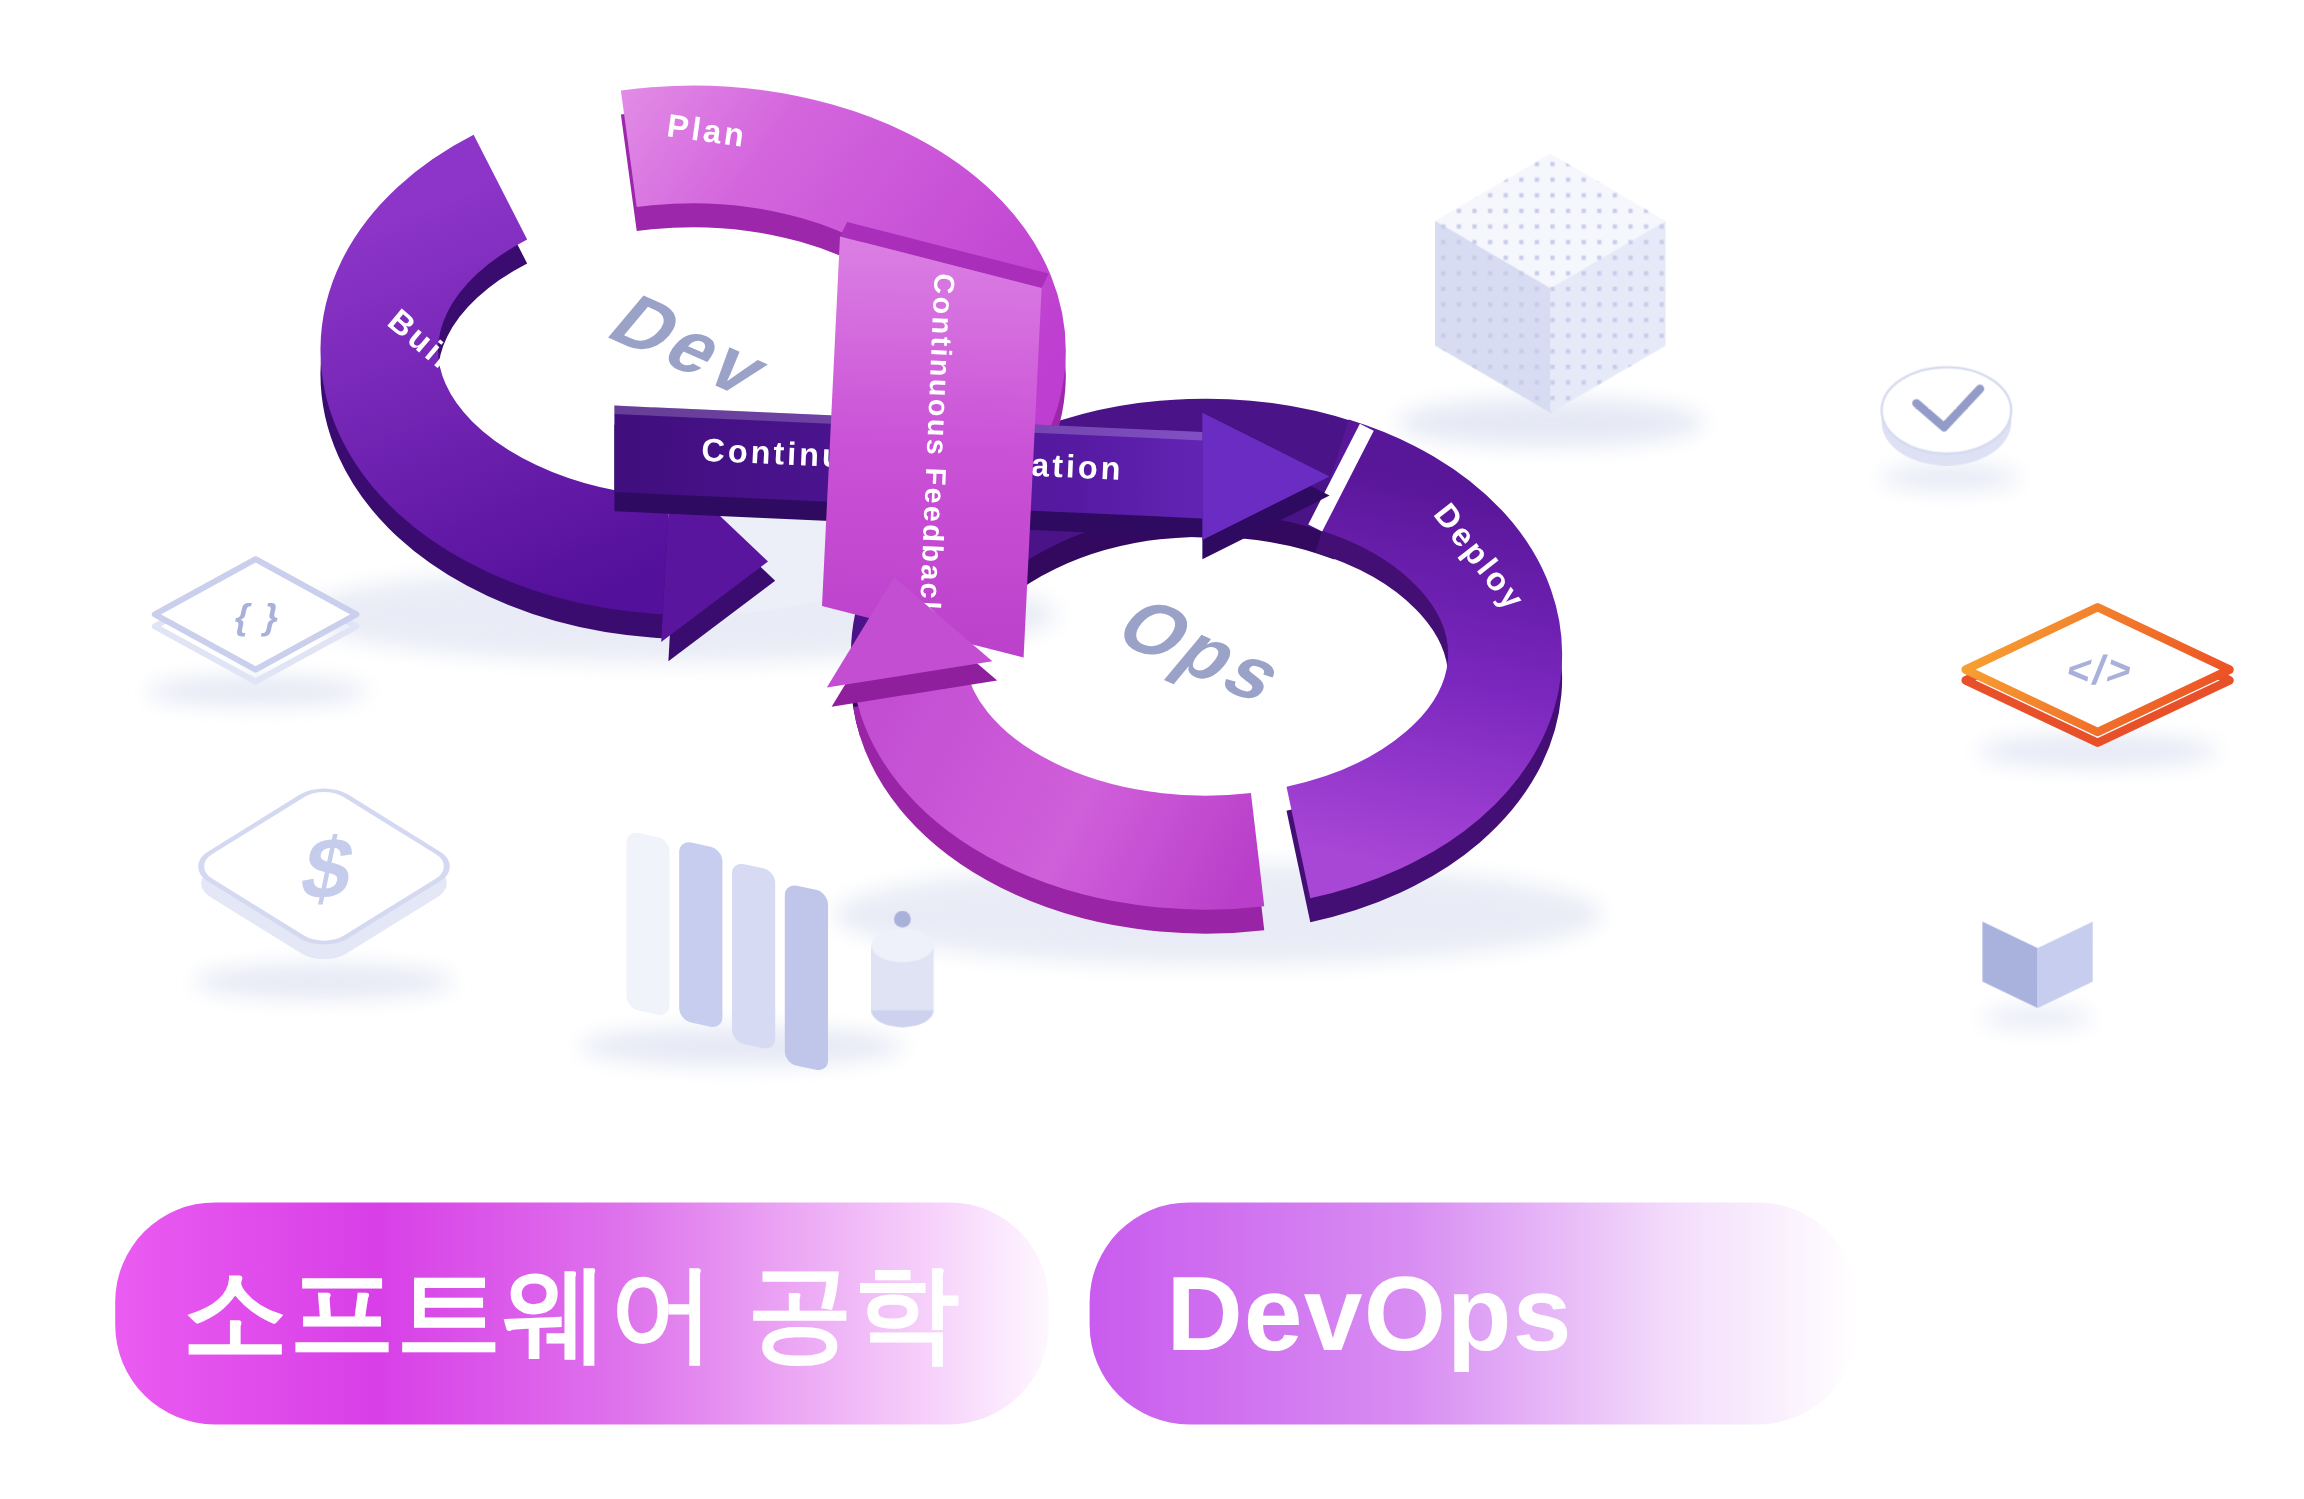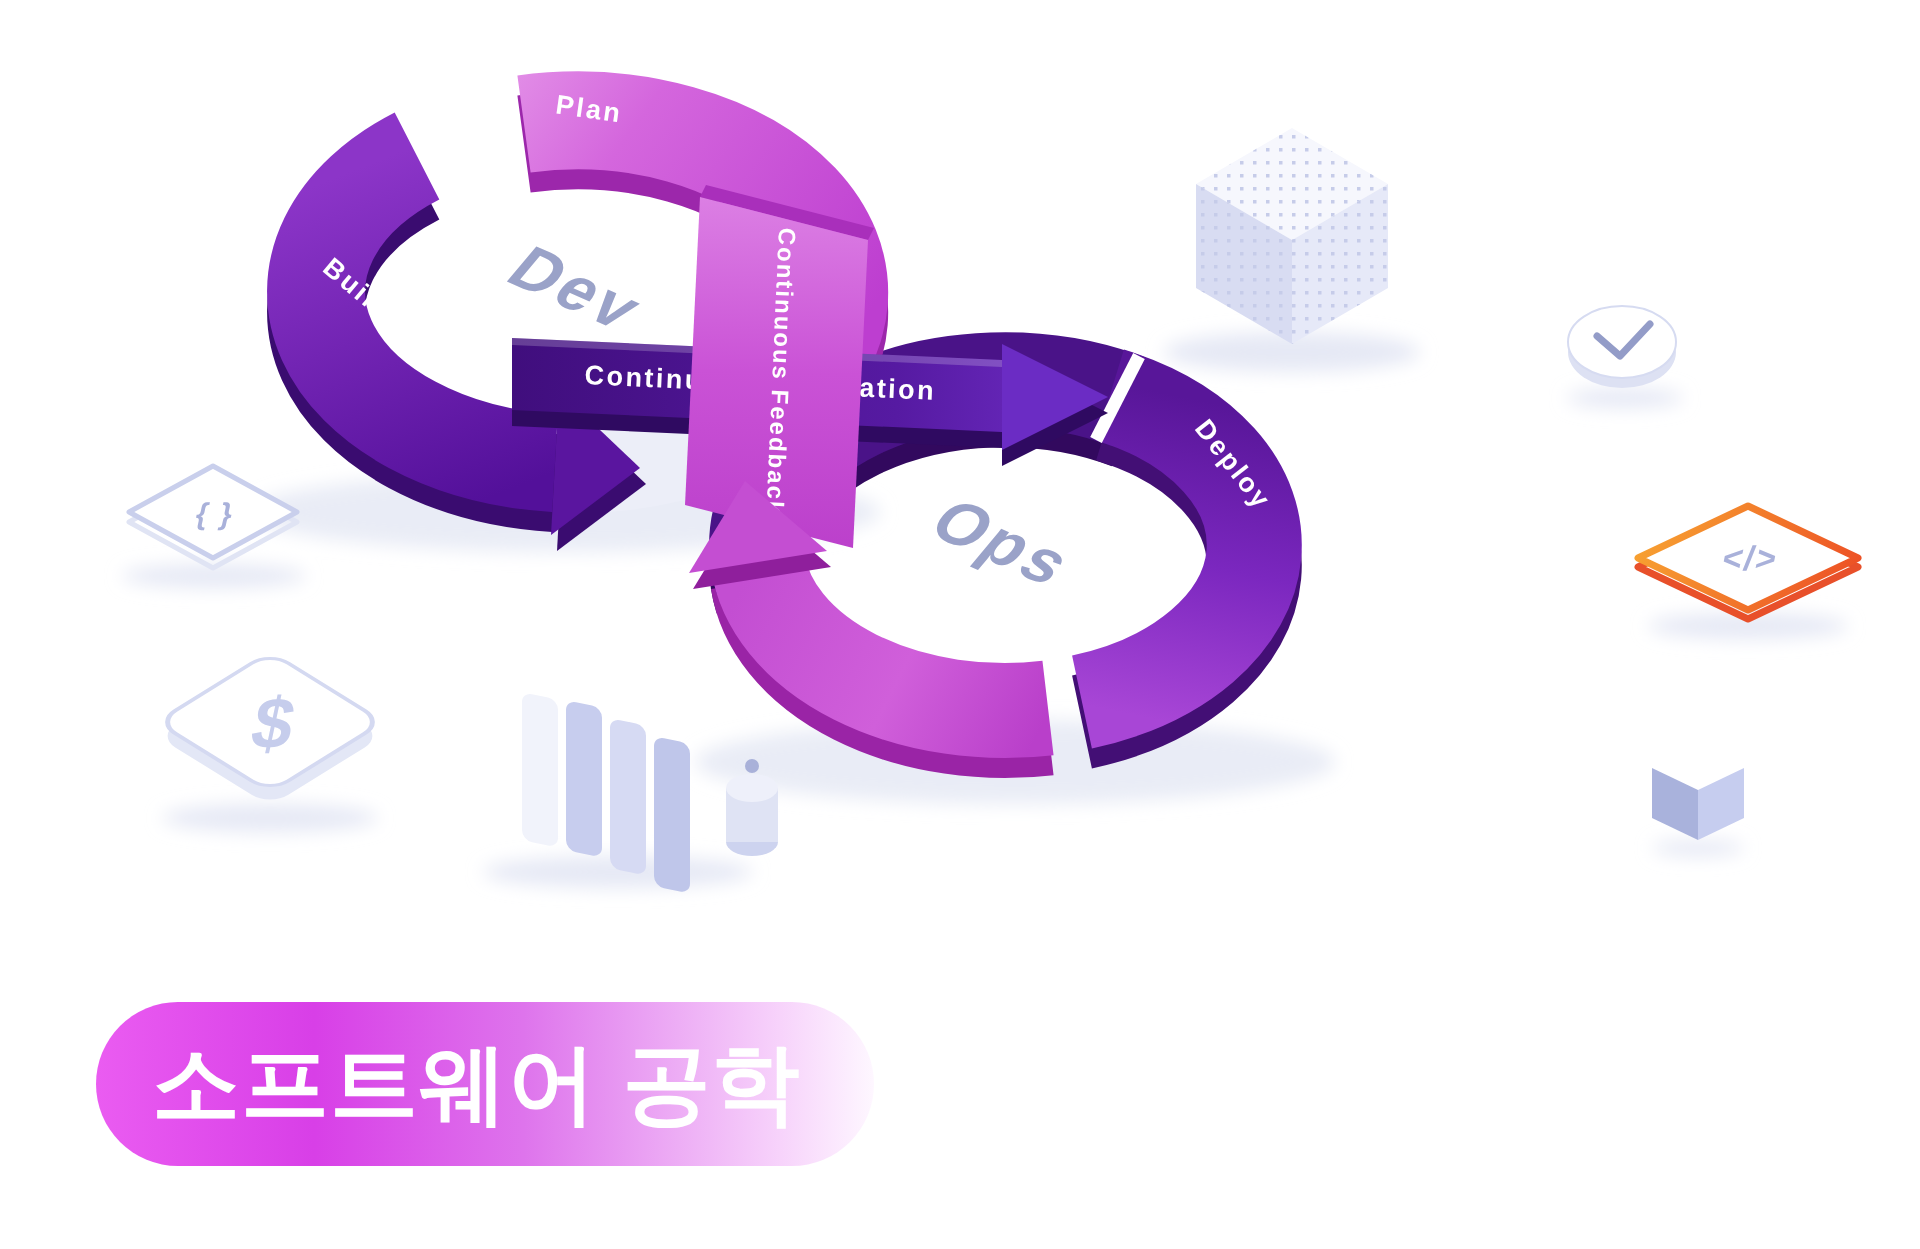--- a/index.html
+++ b/index.html
@@ -9,21 +9,21 @@
     font-family:"Liberation Sans","DejaVu Sans",sans-serif;
   }
   .stage svg { position:absolute; left:0; top:0; }
   svg text { font-family:"Liberation Sans","DejaVu Sans",sans-serif; }
   .seg-label  { fill:#ffffff; font-size:27px; font-weight:700; letter-spacing:2.5px; }
   .band-label { fill:#ffffff; font-size:24px; font-weight:700; letter-spacing:2px; }
   .ring-word  { fill:#9aa2c8; font-size:64px; font-weight:700; letter-spacing:4px; }
   .glyph      { fill:#a9b1da; font-weight:700; letter-spacing:2px; }
 
   .banner {
-    position:absolute; top:1002px; height:164px; border-radius:83px;
+    position:absolute; top:1002px; height:185px; border-radius:83px;
     display:flex; align-items:center; box-sizing:border-box;
   }
   .banner-left {
     left:96px; width:778px; padding-left:56px;
     background:linear-gradient(90deg,#ea5cf1 0%,#d83fe7 28%,#de74ec 55%,#f7d3fb 88%,#fef7ff 100%);
   }
   .banner-right {
     left:908px; width:640px; padding-left:64px;
     background:linear-gradient(90deg,#c95bee 0%,#d88df2 42%,#f3dcfb 76%,#ffffff 100%);
   }
@@ -204,14 +204,17 @@
       <path d="M 1652 768 L 1698 790 L 1698 840 L 1652 818 Z" fill="#a9b2dc"></path>
       <path d="M 1744 768 L 1698 790 L 1698 840 L 1744 818 Z" fill="#c6cdef"></path>
     </g>
 
   </g>
 </svg>
 
   <div class="banner banner-left">
     <span class="banner-text">소프트웨어 공학</span>
   </div>
+  <div class="banner banner-right">
+    <span class="banner-text">DevOps</span>
+  </div>
 
 </div>
 
 </body></html>

